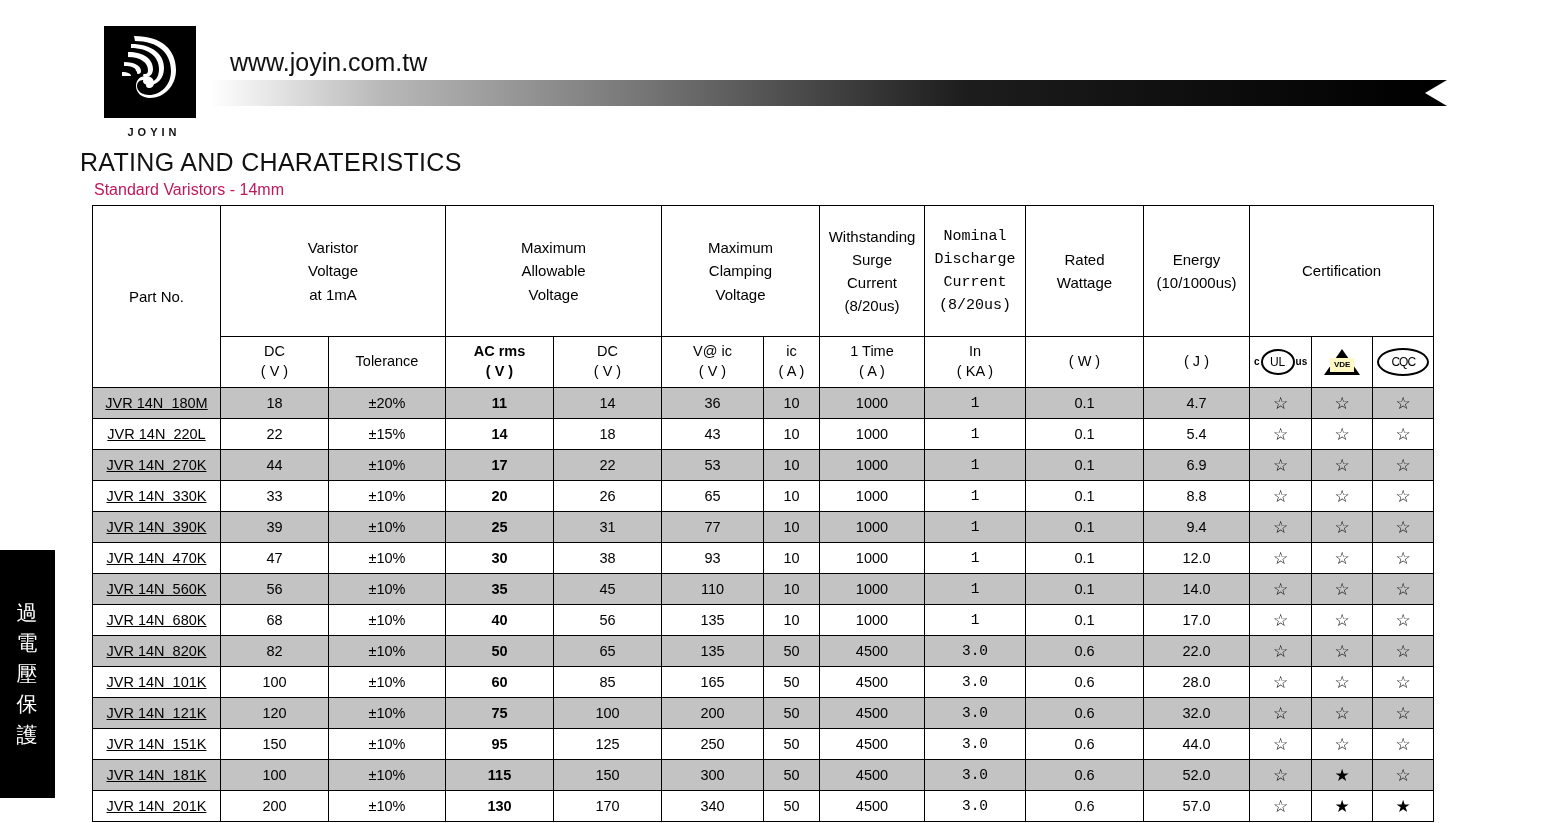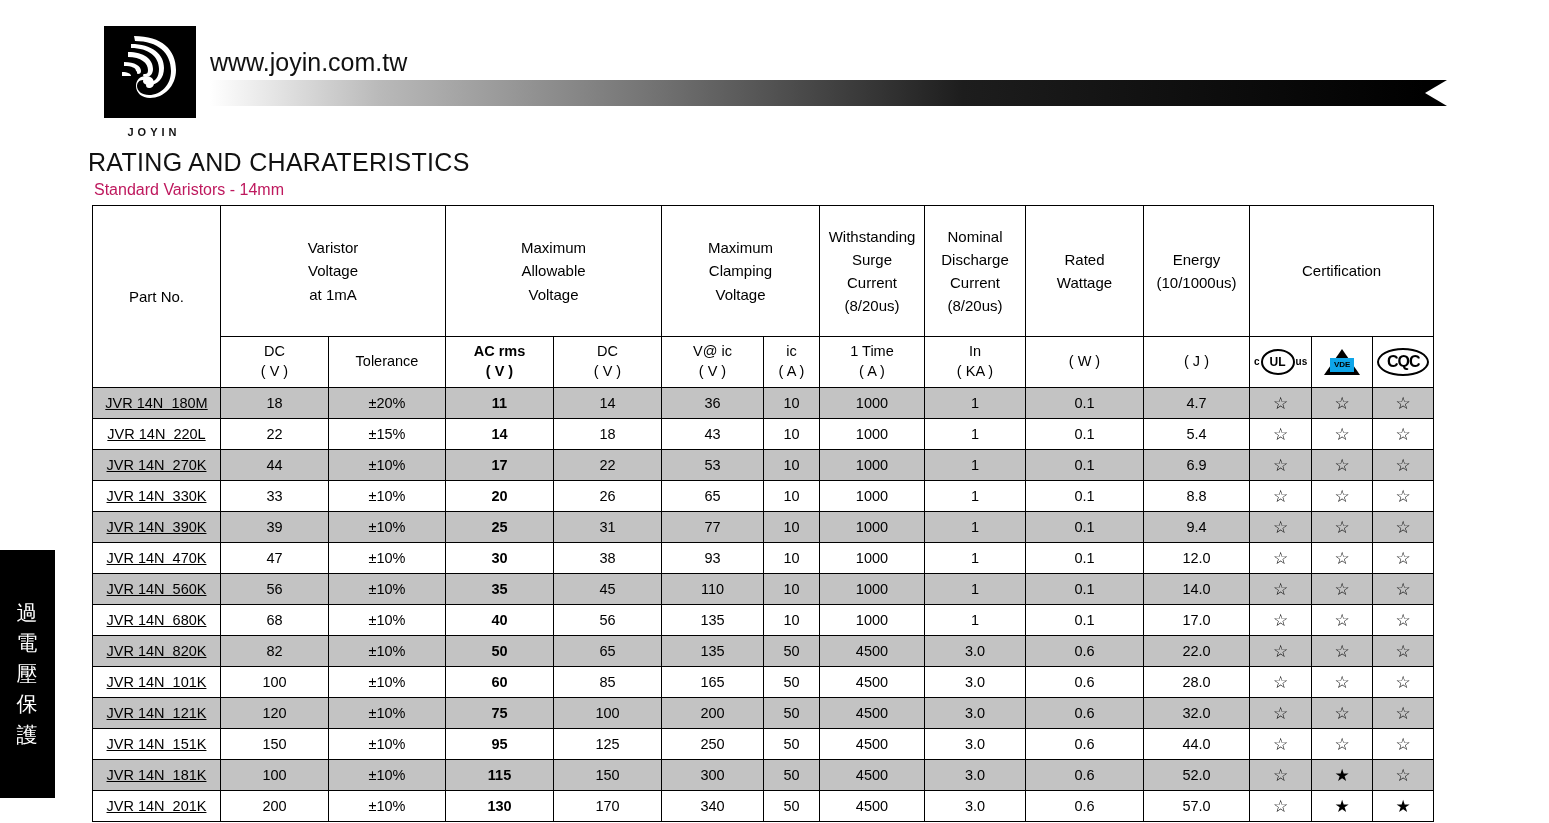--- a/index.html
+++ b/index.html
@@ -67,21 +67,21 @@
     top: 108px;
     width: 100px;
     text-align: center;
     font-size: 11px;
     letter-spacing: 4px;
     color: #111111;
     font-weight: bold;
   }
   .url {
     position: absolute;
-    left: 118px;
+    left: 138px;
     top: 30px;
     font-size: 25px;
     color: #111111;
   }
   .band {
     position: absolute;
     left: 118px;
     top: 62px;
     width: 1215px;
     height: 26px;
@@ -94,21 +94,21 @@
     width: 0;
     height: 0;
     border-top: 13px solid #000000;
     border-bottom: 13px solid #000000;
     border-right: 22px solid transparent;
   }
 
   
   .title-main {
     position: absolute;
-    left: 88px;
+    left: 80px;
     top: 148px;
     font-size: 25px;
     color: #111111;
     letter-spacing: 0.3px;
   }
   .title-sub {
     position: absolute;
     left: 94px;
     top: 181px;
     font-size: 16px;
@@ -155,21 +155,21 @@
 
   
   .c-part   { width: 127px; }
   .c-dc     { width: 107px; }
   .c-tol    { width: 116px; }
   .c-acrms  { width: 107px; font-weight: bold; }
   .c-dcmax  { width: 107px; }
   .c-vic    { width: 101px; }
   .c-ic     { width: 55px; }
   .c-surge  { width: 104px; }
-  .c-in     { width: 100px; }
+  .c-in     { width: 100px; font-family: Liberation Mono, monospace; }
   .c-watt   { width: 117px; }
   .c-energy { width: 105px; }
   .c-cert   { width: 60px; }
 
   
   .cert-marks {
     display: flex;
     align-items: center;
     justify-content: space-around;
     height: 44px;
@@ -180,47 +180,47 @@
     align-items: center;
     font-size: 10px;
     font-weight: bold;
   }
   .ul-circle {
     width: 30px; height: 22px;
     border: 2.5px solid #000;
     border-radius: 50%;
     display: flex; align-items: center; justify-content: center;
     font-size: 12px;
-    font-weight: bold;
+    font-weight: normal;
     margin: 0 1px;
   }
   .vde-mark {
     width: 36px; height: 26px;
     position: relative;
   }
   .vde-mark .tri {
     position: absolute; left: 0; top: 0;
     width: 0; height: 0;
     border-left: 18px solid transparent;
     border-right: 18px solid transparent;
     border-bottom: 26px solid #000;
   }
   .vde-mark .inner {
     position: absolute; left: 6px; top: 9px;
     width: 24px; height: 14px;
-    background: #0ea5e9;
+    background: #fef9c3;
     display: flex; align-items: center; justify-content: center;
     font-size: 8px; font-weight: bold;
   }
   .cqc-mark {
     width: 48px; height: 24px;
     border: 2.5px solid #000;
     border-radius: 50%;
     display: flex; align-items: center; justify-content: center;
-    font-size: 16px; font-weight: bold;
+    font-size: 12px; font-weight: normal;
     letter-spacing: -1px;
   }
 
   
   .star {
     font-size: 17px;
     line-height: 1;
     display: inline-block;
   }
   .star.open  { color: #000; }

